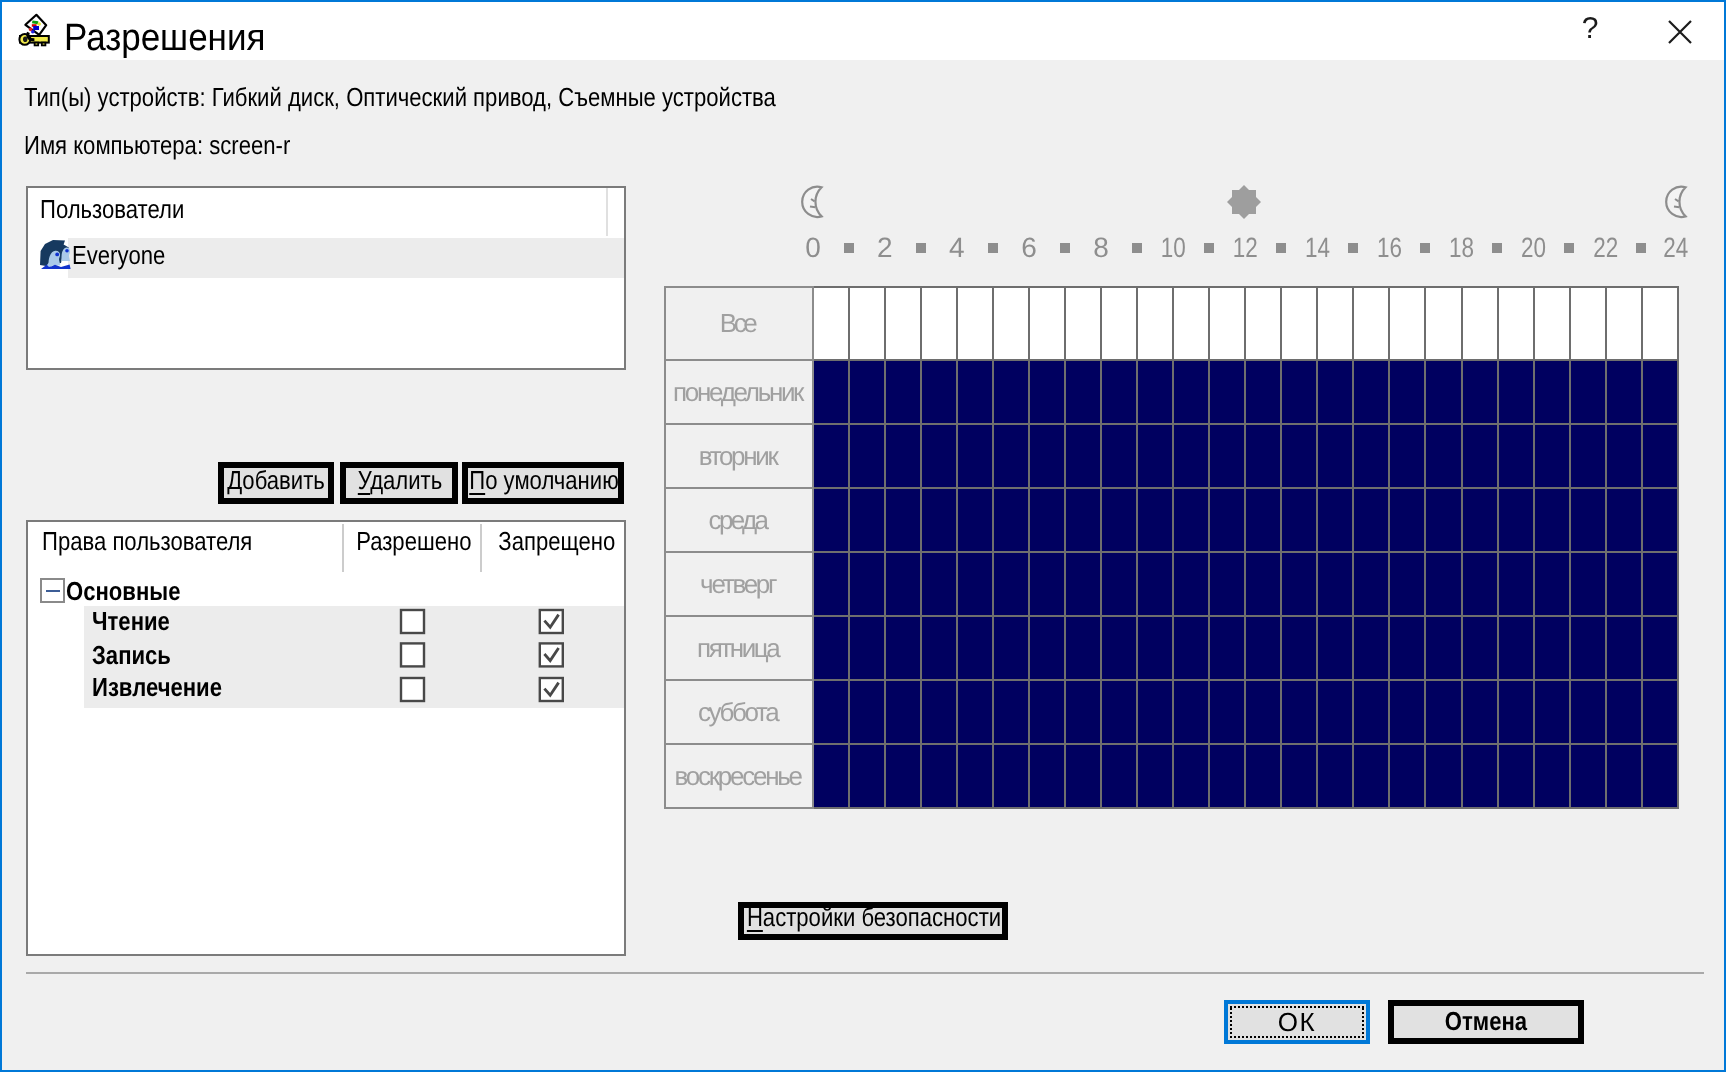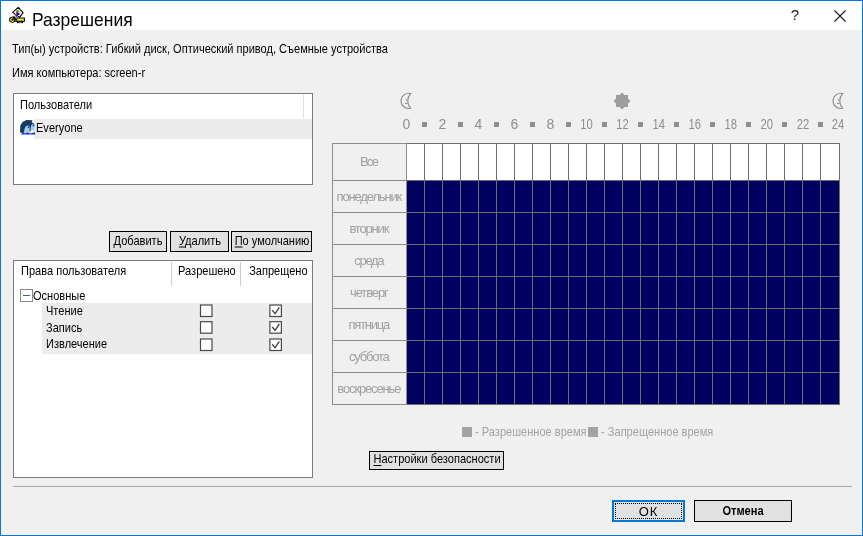--- a/index.html
+++ b/index.html
@@ -16,37 +16,37 @@
 
 #line1{position:absolute;left:11px;top:40px;}
 #line2{position:absolute;left:11px;top:63.5px;}
 
 #users{position:absolute;left:12px;top:92px;width:300px;height:92px;background:#fff;border:1px solid #7b7b7b;}
 #users-h{position:absolute;left:6px;top:3px;}
 #users-hsep{position:absolute;left:289px;top:0px;width:1px;height:24px;background:#e0e0e0;}
 #row-everyone{position:absolute;left:20px;top:25px;width:278px;height:20px;background:#ececec;}
 #everyone-txt{position:absolute;left:2px;top:1px;}
 
-.btn{position:absolute;background:#e1e1e1;border:1px solid #000000;font-size:13px;color:#000;}
+.btn{position:absolute;background:#e1e1e1;border:3px solid #000000;font-size:13px;color:#000;}
 .btn>.tc{position:absolute;left:50%;top:50%;transform:translate(-50%,-50%) scaleX(0.85);white-space:pre;}
 .btn>.tc95{position:absolute;left:50%;top:50%;transform:translate(-50%,-50%) scaleX(0.95);white-space:pre;}
 .btn>.tcn{position:absolute;left:50%;top:50%;transform:translate(-50%,-50%);white-space:pre;letter-spacing:0.8px;}
 .u{text-decoration:underline;text-underline-offset:2px;}
 #b-add>.tc,#b-del>.tc,#b-def>.tc,#b-sec>.tc,#b-white>.tc95{top:calc(50% - 1.5px);}
 #b-add{left:108px;top:230px;width:58px;height:21px;line-height:19px;}
 #b-del{left:169px;top:230px;width:59px;height:21px;line-height:19px;}
 #b-def{left:230px;top:230px;width:81px;height:21px;line-height:19px;}
 
 #table{position:absolute;left:12px;top:259px;width:300px;height:218px;background:#fff;border:1px solid #7b7b7b;}
 #th1{position:absolute;left:7px;top:1.5px;}
 #th2{position:absolute;left:159px;top:1.5px;width:68px;text-align:center;}
 #th3{position:absolute;left:228px;top:1.5px;width:72px;text-align:center;}
 .tsep{position:absolute;top:1px;width:1px;height:24px;background:#cccccc;}
 #band{position:absolute;left:28px;top:42px;width:270px;height:51px;background:#ececec;}
-.trow{position:absolute;}
+.trow{position:absolute;font-weight:bold;}
 
 #legend{position:absolute;left:461px;top:422.5px;color:#a3a3a3;font-size:13px;white-space:nowrap;}
 .lsq{display:inline-block;width:10px;height:10px;background:#a3a3a3;vertical-align:-1px;}
 
 #b-sec{left:332px;top:450px;width:135px;height:19px;line-height:24px;margin-left:36px;}
 #b-white{left:462px;top:450px;width:149px;height:26px;line-height:24px;}
 #hsep{position:absolute;left:12px;top:485px;width:839px;height:1px;background:#a9a9a9;}
 #b-ok{left:611px;top:499px;width:73px;height:22px;line-height:17px;border:2px solid #0078d7;}
 #b-ok .inner{position:absolute;left:1px;top:1px;right:1px;bottom:1px;border:1px dotted #000;}
 #b-cancel{left:693px;top:499px;width:98px;height:22px;line-height:20px;font-weight:bold;}
@@ -240,21 +240,20 @@
       <text x="368.4" y="199.5" textLength="65.7">понедельник</text>
       <text x="368.4" y="231.5" textLength="40">вторник</text>
       <text x="368.4" y="263.5" textLength="30.2">среда</text>
       <text x="368.4" y="295.5" textLength="38.7">четверг</text>
       <text x="368.4" y="327.5" textLength="41.8">пятница</text>
       <text x="368.4" y="359.5" textLength="40.8">суббота</text>
       <text x="368.4" y="391.5" textLength="64.2">воскресенье</text>
     </g>
   </svg>
 
-  <div id="legend"><span class="lsq"></span><span class="tx"> - Разрешенное время </span><span class="lsq" style="margin-left:-22.5px"></span><span class="tx"> - Запрещенное время</span></div>
 
   <div class="btn" id="b-sec">
       <span class="tc"><span class="u">Н</span>астройки безопасности</span>
     </div>
 
   <div id="hsep"></div>
 
   <div class="btn" id="b-ok">
       <div class="inner"></div>
       <span class="tcn">ОК</span>

